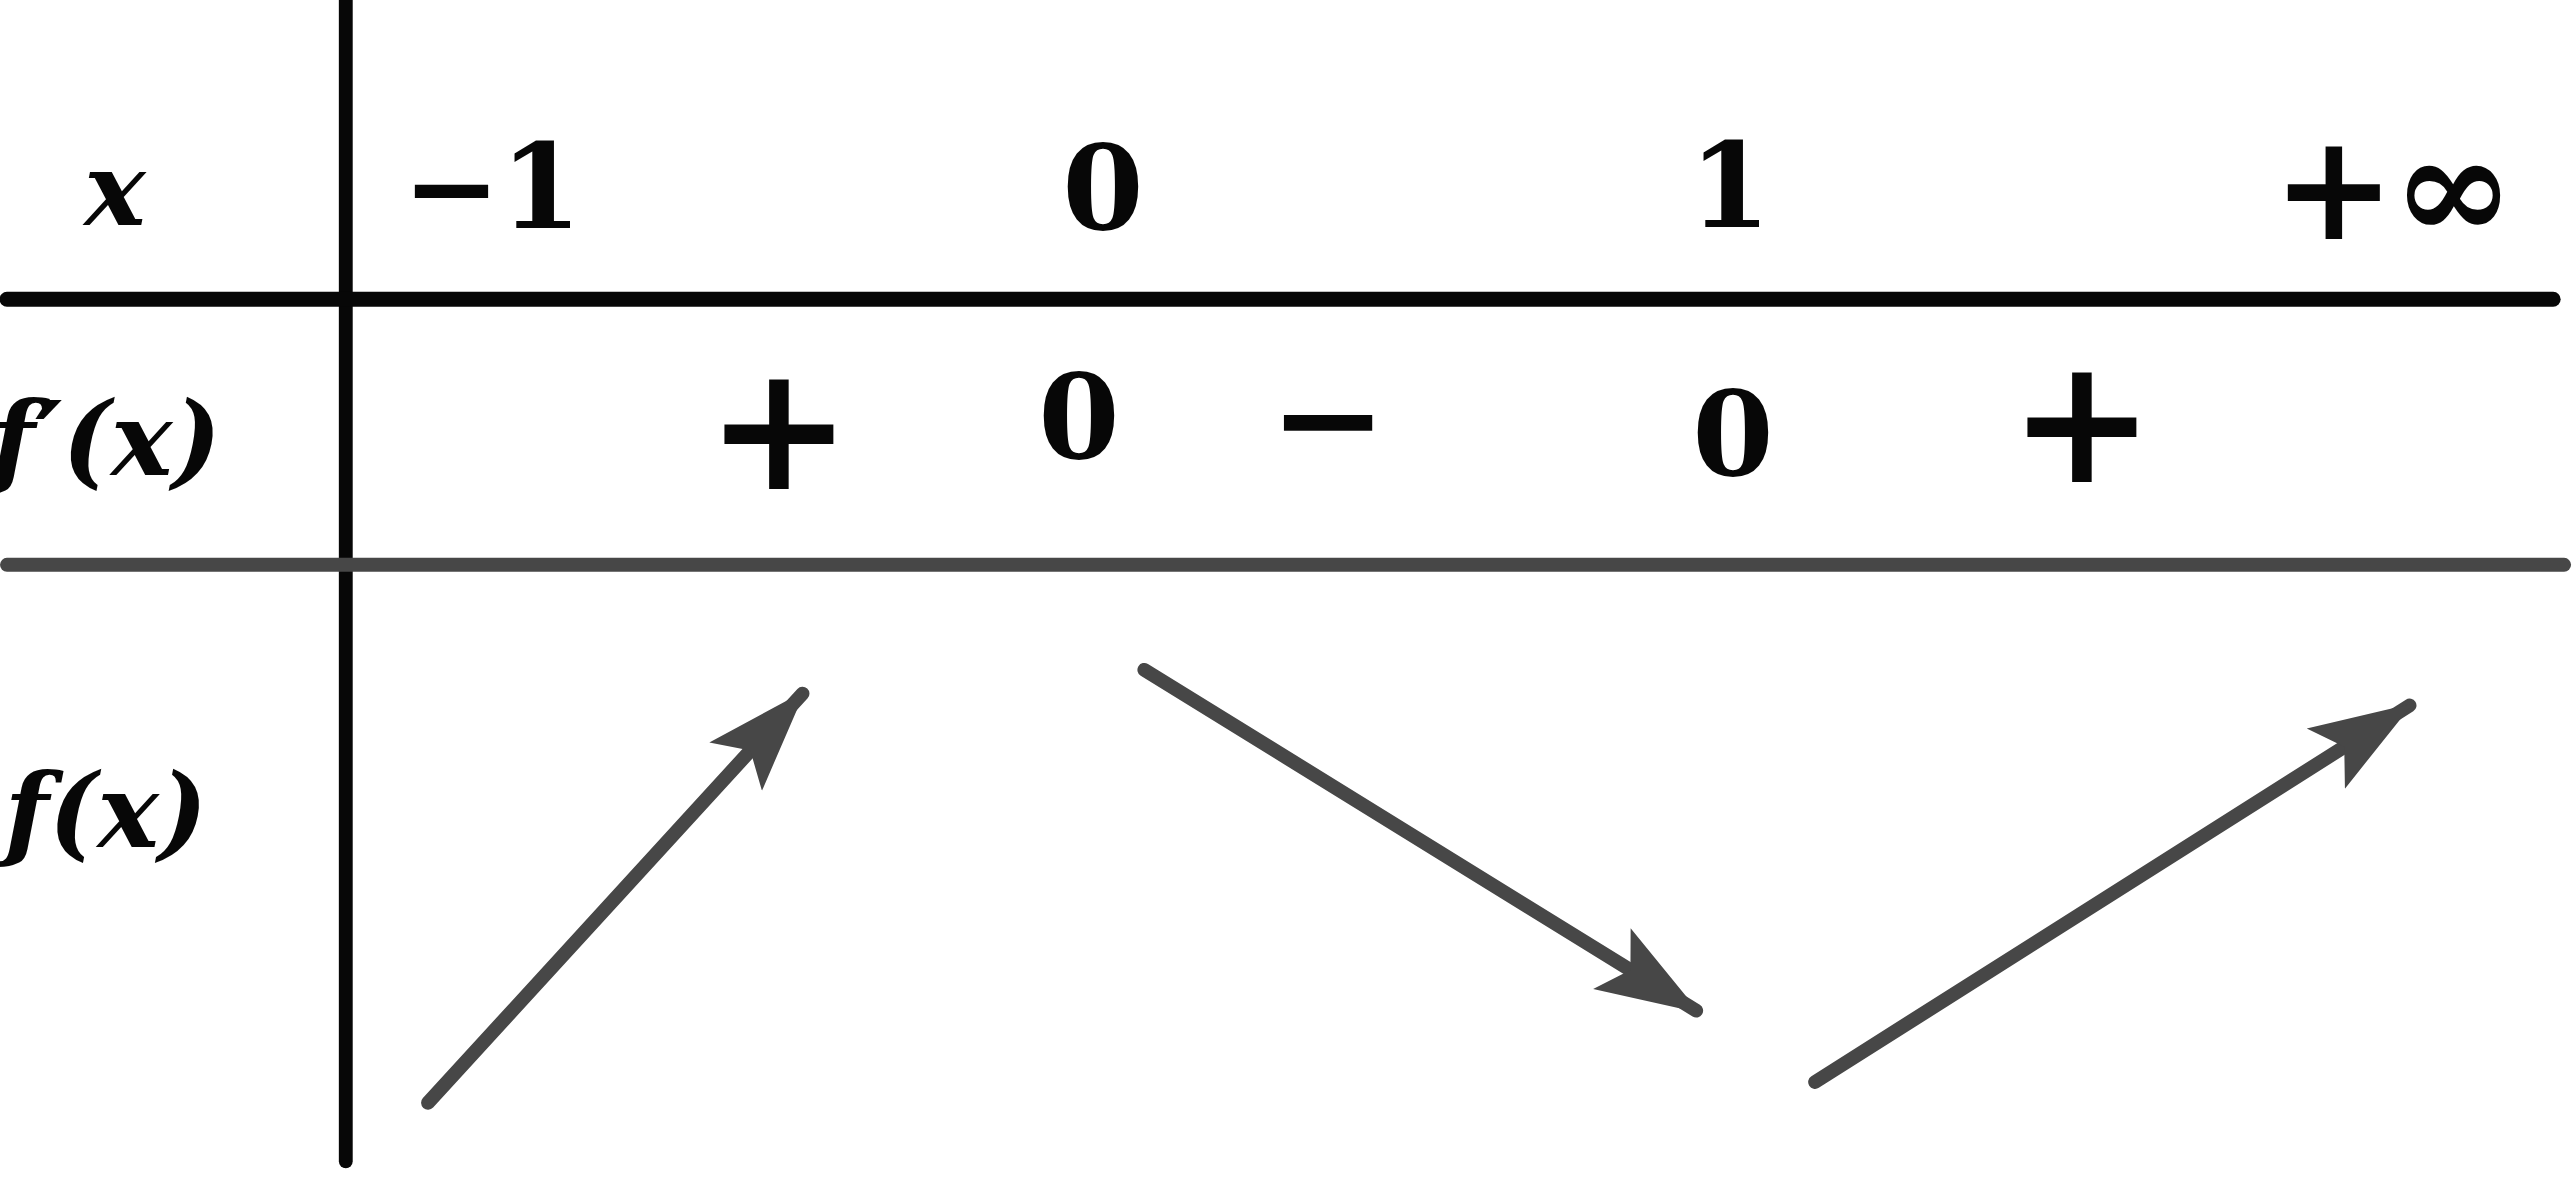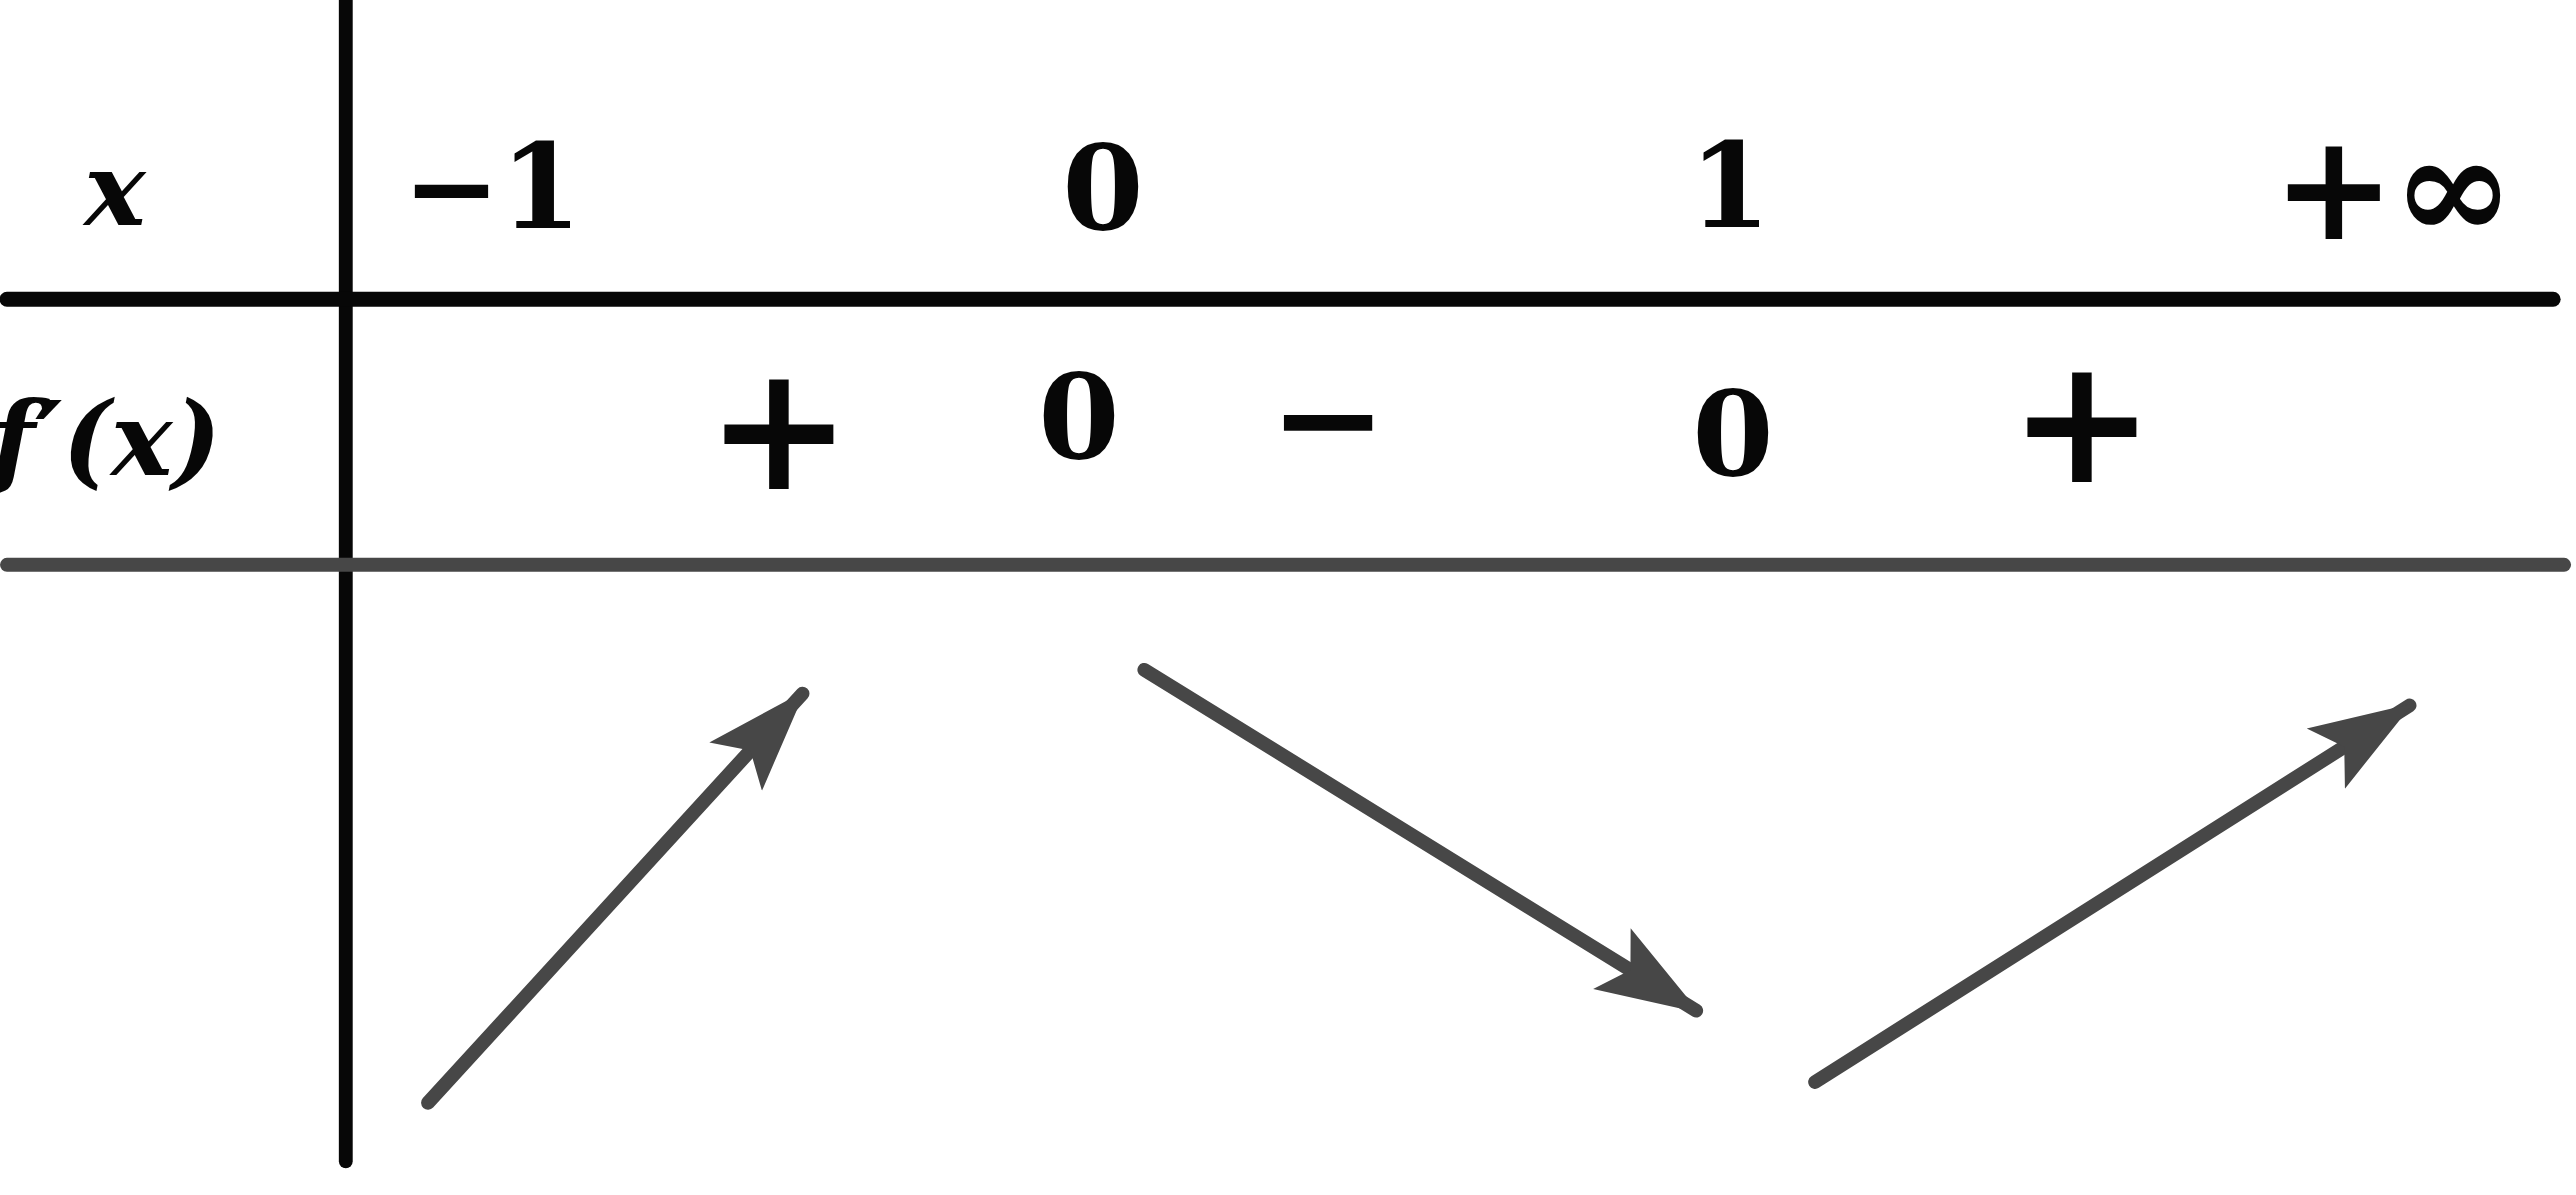--- a/index.html
+++ b/index.html
@@ -58,20 +58,21 @@
     </defs>
     <g id="arrow-group">
         <line x1="432" y1="1113" x2="810" y2="700" stroke="#474747" stroke-width="14" stroke-linecap="round" marker-end="url(#arrowhead)"></line>
         <line x1="1155" y1="676" x2="1712" y2="1020" stroke="#474747" stroke-width="14" stroke-linecap="round" marker-end="url(#arrowhead)"></line>
         <line x1="1832" y1="1092" x2="2432" y2="712" stroke="#474747" stroke-width="14" stroke-linecap="round" marker-end="url(#arrowhead)"></line>
       </g>
   </svg>
 
   <span class="cell row-label" style="left:115px; top:188px;">x</span>
   <span class="cell row-label" style="left:106px; top:438px;">f′(x)</span>
+  <span class="cell row-label" style="left:106px; top:810px;">f(x)</span>
 
   <span class="cell num" style="left:492px; top:187px;">−1</span>
   <span class="cell num" style="left:1103px; top:188px;">0</span>
   <span class="cell num" style="left:1730px; top:186px;">1</span>
   <span class="cell plus-inf" style="left:2392px; top:187px;">+∞</span>
 
   <span class="cell sign-plus" style="left:779px; top:428px;">+</span>
   <span class="cell num" style="left:1079px; top:417px;">0</span>
   <span class="cell sign-minus" style="left:1328px; top:417px;">−</span>
   <span class="cell num" style="left:1733px; top:434px;">0</span>

